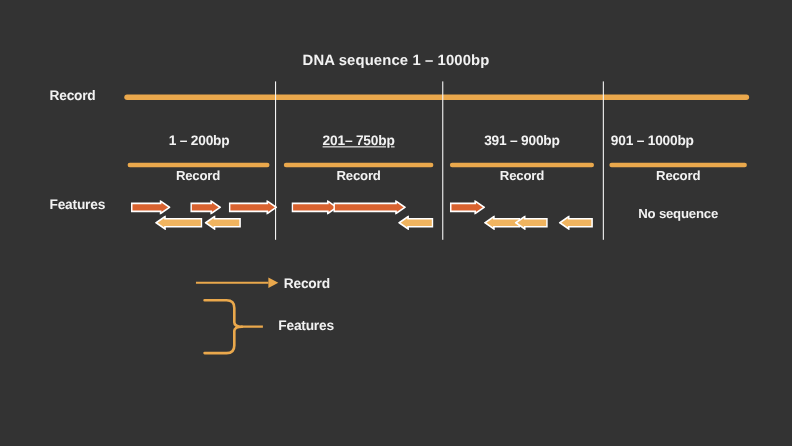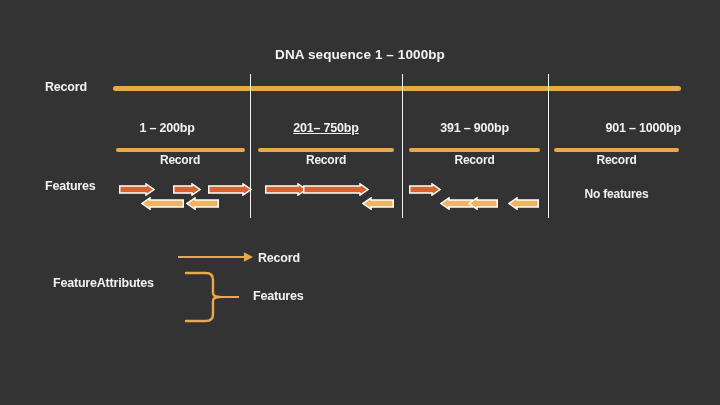--- a/index.html
+++ b/index.html
@@ -128,21 +128,21 @@
 
   <div id="dna-bar"></div>
 
   <div id="dividers">
       <div class="divider" style="left: 249.5px; background: rgb(244, 244, 244);"></div>
       <div class="divider" style="left: 401.5px; background: rgb(244, 244, 244);"></div>
       <div class="divider" style="left: 547.5px; background: rgb(244, 244, 244);"></div>
     </div>
 
   <div id="segments-layer">
-      <div class="txt seg-range" style="left: 92px; width: 150px; text-align: center;">1 – 200bp</div>
+      <div class="txt seg-range" style="left: 106px; width: 150px; text-align: center;">1 – 200bp</div>
       <div class="record-bar" style="left: 116px; width: 129px; background: rgb(234, 168, 76);"></div>
       <div class="txt seg-record" style="left: 105px; width: 150px;">Record</div>
       <span class="arrow" style="left: 119px; top: 182px;"><svg width="36" height="13" viewBox="0 0 36 13">
           <path d="M0.7 2.9 H27 V0.9 L35.1 6.5 L27 12.1 V10.1 H0.7 Z" fill="#d9622f" stroke="#ffffff" stroke-width="1.5" stroke-linejoin="miter"></path>
         </svg></span>
       <span class="arrow" style="left: 141px; top: 196px;"><svg width="43" height="13" viewBox="0 0 43 13">
           <path d="M42.3 2.9 H9 V0.9 L0.9 6.5 L9 12.1 V10.1 H42.3 Z" fill="#f0b45f" stroke="#ffffff" stroke-width="1.5" stroke-linejoin="miter"></path>
         </svg></span>
       <span class="arrow" style="left: 173px; top: 182px;"><svg width="28" height="13" viewBox="0 0 28 13">
           <path d="M0.7 2.9 H19 V0.9 L27.1 6.5 L19 12.1 V10.1 H0.7 Z" fill="#d9622f" stroke="#ffffff" stroke-width="1.5" stroke-linejoin="miter"></path>
@@ -173,27 +173,26 @@
         </svg></span>
       <span class="arrow" style="left: 440px; top: 196px;"><svg width="33" height="13" viewBox="0 0 33 13">
           <path d="M32.3 2.9 H9 V0.9 L0.9 6.5 L9 12.1 V10.1 H32.3 Z" fill="#f0b45f" stroke="#ffffff" stroke-width="1.5" stroke-linejoin="miter"></path>
         </svg></span>
       <span class="arrow" style="left: 468px; top: 196px;"><svg width="30" height="13" viewBox="0 0 30 13">
           <path d="M29.3 2.9 H9 V0.9 L0.9 6.5 L9 12.1 V10.1 H29.3 Z" fill="#f0b45f" stroke="#ffffff" stroke-width="1.5" stroke-linejoin="miter"></path>
         </svg></span>
       <span class="arrow" style="left: 508px; top: 196px;"><svg width="31" height="13" viewBox="0 0 31 13">
           <path d="M30.3 2.9 H9 V0.9 L0.9 6.5 L9 12.1 V10.1 H30.3 Z" fill="#f0b45f" stroke="#ffffff" stroke-width="1.5" stroke-linejoin="miter"></path>
         </svg></span>
-      <div class="txt seg-range" style="left: 531px; width: 150px; text-align: right;">901 – 1000bp</div>
+      <div class="txt seg-range" style="left: 518px; width: 150px;">901 – 1000bp</div>
       <div class="record-bar" style="left: 554px; width: 125px; background: rgb(234, 168, 76);"></div>
       <div class="txt seg-record" style="left: 541.5px; width: 150px;">Record</div>
-      <div class="txt seg-nofeat" style="left: 541.5px; width: 150px;">No features</div>
+      <div class="txt seg-nofeat" style="left: 541.5px; width: 150px;">No sequence</div>
     </div>
 
-  <div class="txt legend-txt" id="legend-feat">FeatureAttributes</div>
   <div class="txt legend-txt" id="legend-record">Record</div>
   <div class="txt legend-txt" id="legend-features">Features</div>
 
   <svg id="legend-arrow-svg" width="76" height="16" viewBox="0 0 76 16">
     <line x1="0" y1="8" x2="66" y2="8" stroke="#eaa84c" stroke-width="1.8"></line>
     <path d="M66 3.2 L75 8 L66 12.8 Z" fill="#eaa84c"></path>
   </svg>
 
   <svg id="legend-brace-svg" width="76" height="54" viewBox="0 0 76 54">
     <path d="M4 3 H24 Q31 3 31 10 V23 Q31 27 38 27 Q31 27 31 31 V44 Q31 51 24 51 H4" fill="none" stroke="#eaa84c" stroke-width="2.4" stroke-linecap="round" stroke-linejoin="round"></path>

